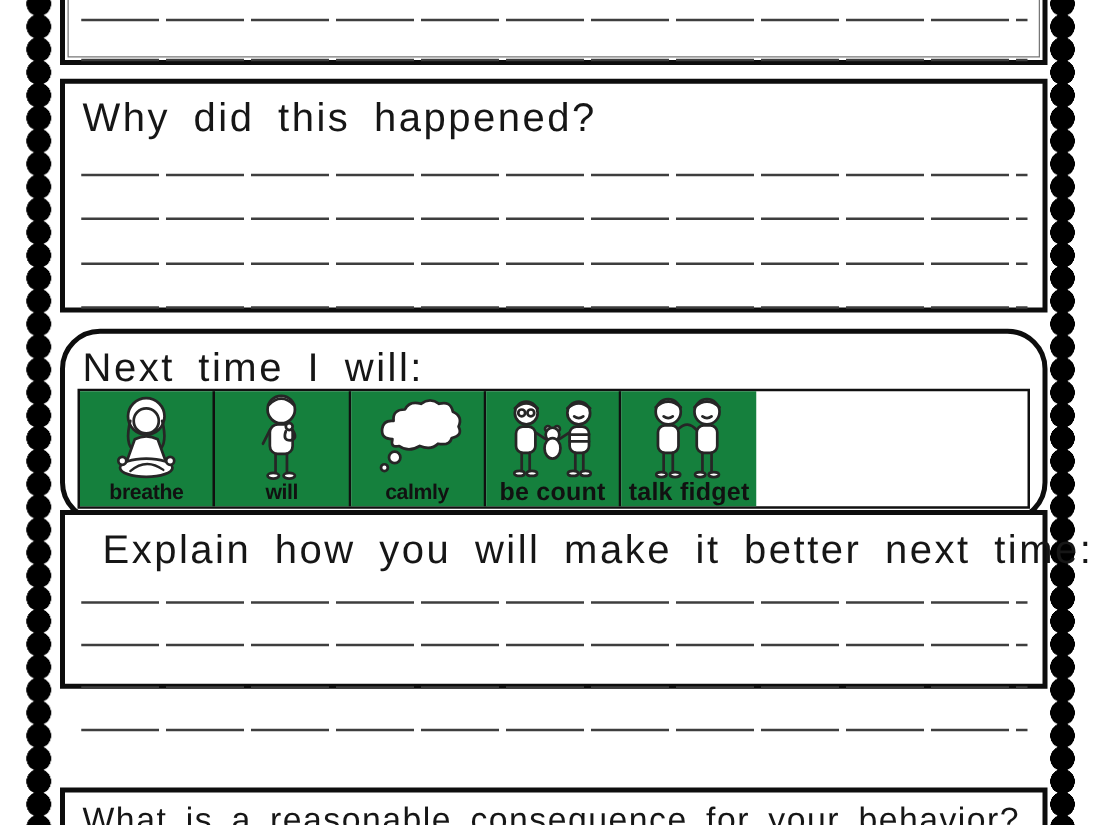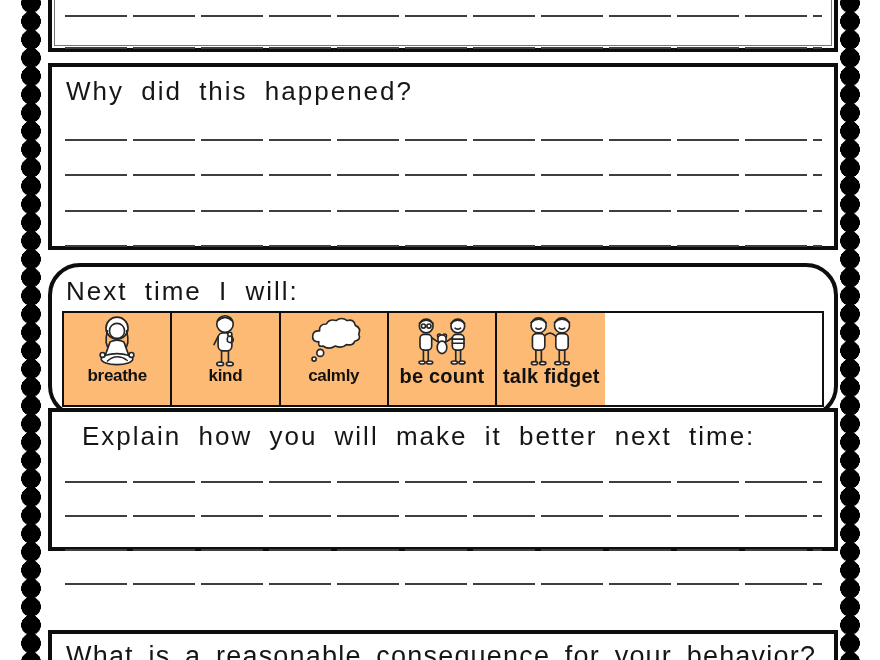--- a/index.html
+++ b/index.html
@@ -24,21 +24,21 @@
   .box.inner-line::after {
     content:""; position:absolute; inset:2px; border:1px solid #777; pointer-events:none;
   }
   .box1 { top:-34px; height:86px; }
   .box2 { top:63px;  height:187px; }
   .box3 { top:263px; height:155px;border-radius:32px; }
   .box4 { top:408px; height:143px;padding-left:16px; }
   .box5 { top:630px; height:76px; }
 
   .title {
-    color:#161616; font-size:26px; letter-spacing:2px; word-spacing:8px;
+    color:#161616; font-size:32px; letter-spacing:2px; word-spacing:8px;
     padding:9px 6px 0 14px; white-space:nowrap;
   }
   .box5 .title { font-size:27px; letter-spacing:1.2px; word-spacing:6px; padding-top:7px; }
 
   .lines {
     position:absolute; left:13px; right:12px;
     display:flex; flex-direction:column; justify-content:space-between;
   }
   .lines-top     { top:45px; height:34px; }
   .lines-why     { top:72px; height:108px; }
@@ -51,21 +51,21 @@
 
   
   .strategies {
     position:absolute; left:10px; right:10px; top:44px; bottom:7px;
     display:grid; grid-template-columns:repeat(7, 1fr);
     border:2px solid #101010;
   }
   .cell {
     border-right:2px solid #101010;
     display:flex; flex-direction:column; align-items:center; justify-content:flex-end;
-    overflow:hidden; padding-bottom:19px; background:#fdba74;
+    overflow:hidden; padding-bottom:1px; background:#15803d;
   }
   .cell:last-child { border-right:none; }
   .cell svg { display:block; margin-bottom:-2px; }
   .cell .label {
     font-weight:bold; font-size:17px; color:#111; line-height:20px;
     letter-spacing:-0.3px; white-space:nowrap;
   }
   .cell:nth-child(4) .label, .cell:nth-child(5) .label { font-size:20px; letter-spacing:0.2px; }
   .ink { stroke:#262626; stroke-width:2.4; stroke-linecap:round; stroke-linejoin:round; }
 </style>
@@ -124,21 +124,21 @@
             <rect x="40" y="29" width="20" height="26" rx="7"></rect>
             <path d="M60 34 Q65 42 58 43 Q51 43 54 35" fill="none"></path>
             <circle cx="57" cy="31" r="3"></circle>
             <path d="M45 55 L45 72 M55 55 L55 72" fill="none"></path>
             <ellipse cx="43" cy="74" rx="5" ry="2.5"></ellipse>
             <ellipse cx="57" cy="74" rx="5" ry="2.5"></ellipse>
             <circle cx="50" cy="16" r="12"></circle>
             <path d="M39 12 Q50 1 61 12" fill="none"></path>
           </g>
         </svg>
-        <span class="label">kind</span>
+        <span class="label">will</span>
       </div>
 
       <div class="cell">
         <svg width="92" height="74" viewBox="0 0 100 80">
           <g class="ink" fill="#fff">
             <path d="M28 42 Q18 42 19 33 Q20 25 29 26 Q28 16 39 16 Q43 8 53 11 Q61 5 69 11 Q79 8 81 18 Q90 22 86 31 Q90 39 80 41 Q78 48 68 46 Q62 52 52 48 Q42 54 34 48 Q26 50 28 42 Z"></path>
             <circle cx="30" cy="58" r="5"></circle>
             <circle cx="21" cy="67" r="3"></circle>
           </g>
         </svg>

